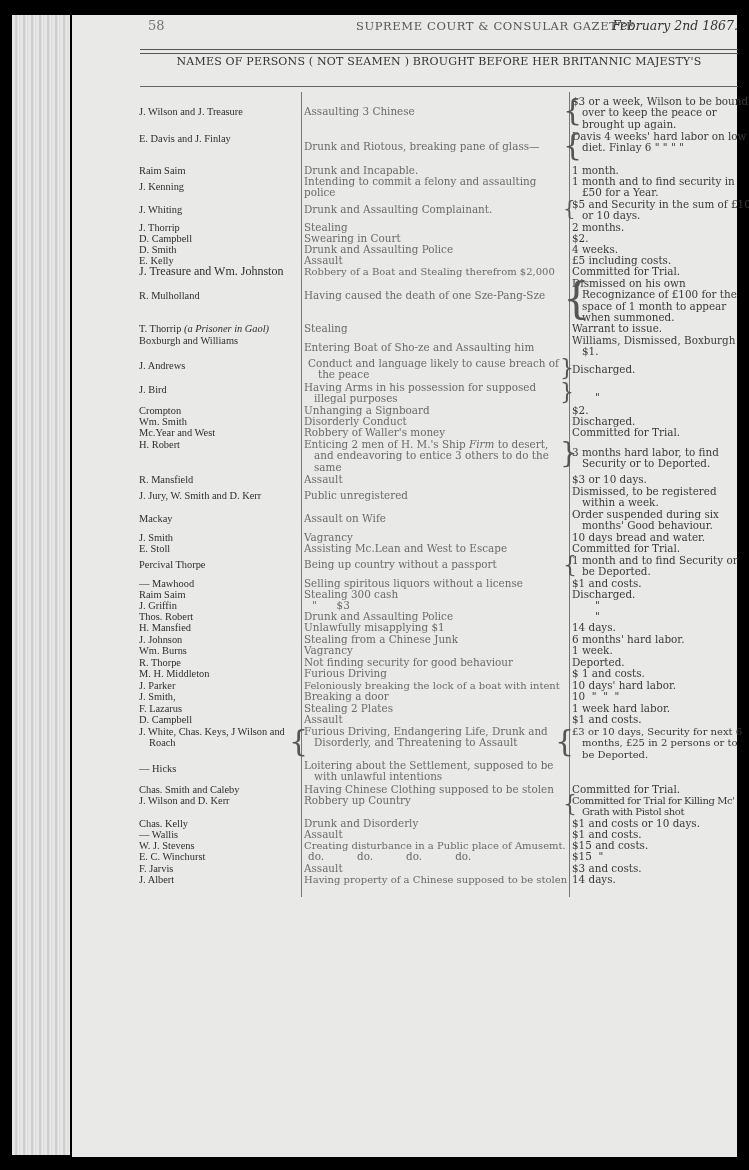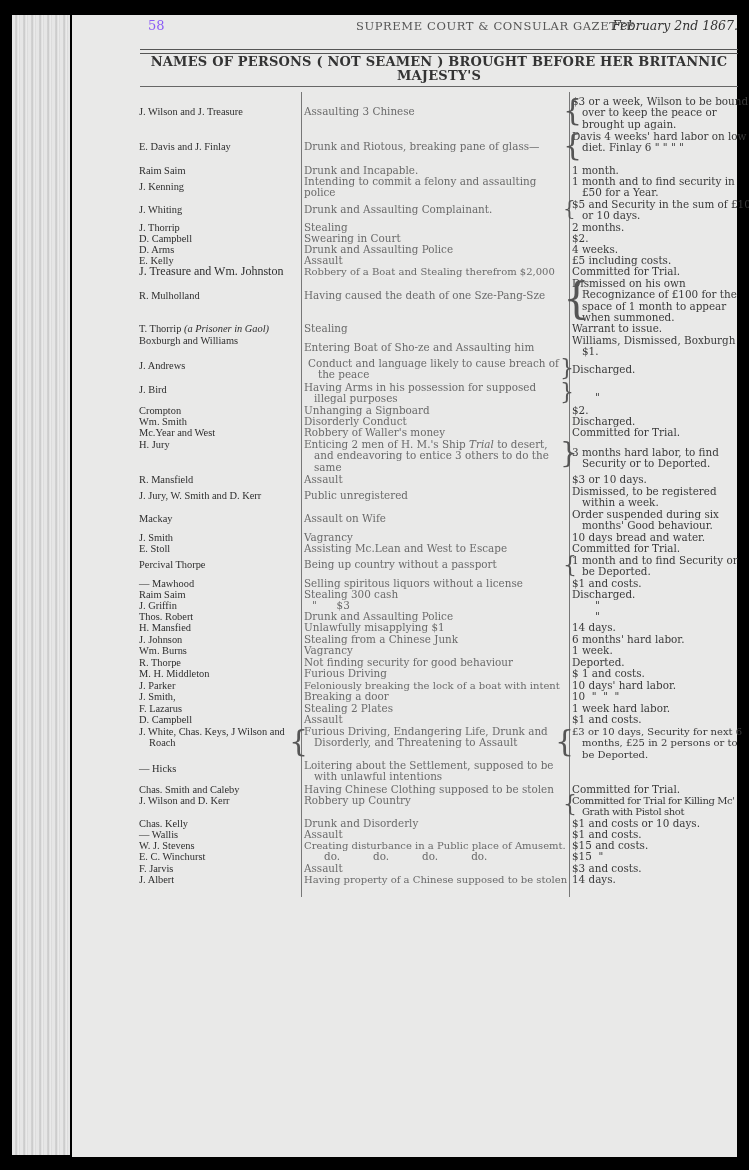--- a/index.html
+++ b/index.html
@@ -1,25 +1,25 @@
 <!DOCTYPE html>
 <html><head>
 <meta charset="utf-8">
 <style>
   html,body{margin:0;padding:0;}
   body{width:749px;height:1170px;background:#000;position:relative;overflow:hidden;font-family:"DejaVu Serif","Liberation Serif",serif;}
   .book-edges{position:absolute;left:12px;top:15px;width:58px;height:1140px;background:#d8d8d8;
     background-image:repeating-linear-gradient(90deg,#e6e6e6 0px,#e6e6e6 3px,#bdbdbd 4px,#dcdcdc 5px,#efefef 7px,#cacaca 8px);}
   .page{position:absolute;left:72px;top:15px;width:665px;height:1142px;background:#e9e9e8;}
   .header{position:absolute;left:76px;top:18px;width:590px;height:16px;font-size:12px;color:#4a4a4a;}
-  .pno{position:absolute;left:0;top:0;font-size:13px;color:#8b5cf6;}
+  .pno{position:absolute;left:0;top:0;font-size:13px;color:#737373;}
   .htitle{position:absolute;left:160px;top:1px;letter-spacing:0.6px;color:#555;font-size:11.5px;margin-left:48px;}
   .hdate{position:absolute;right:0;top:0;font-style:italic;color:#333;font-size:12.5px;}
   .rule1{position:absolute;left:140px;top:49px;width:598px;height:3px;border-top:1px solid #555;border-bottom:1px solid #555;}
-  .subtitle{position:absolute;left:140px;top:55px;width:598px;text-align:center;font-size:13px;line-height:14px;color:#333;letter-spacing:0.2px;font-weight:bold;}
+  .subtitle{position:absolute;left:140px;top:55px;width:598px;text-align:center;font-size:11px;line-height:14px;color:#333;letter-spacing:0.2px;}
   .rule2{position:absolute;left:140px;top:86px;width:598px;height:0;border-top:1px solid #666;}
   .vline{position:absolute;top:92px;width:0;height:805px;border-left:1px solid #777;}
   .row{position:absolute;left:0;width:749px;font-size:10.4px;line-height:11.4px;}
   .c1{position:absolute;left:139px;color:#2e2e2e;white-space:nowrap;font-family:Liberation Serif, serif;}
   .c2{position:absolute;left:304px;color:#6a6a6a;width:255px;}
   .c3{position:absolute;left:572px;color:#3a3a3a;width:170px;}
   .ind{padding-left:10px;text-indent:-10px;}
   .it{font-style:italic;}
   .brace{position:absolute;color:#555;font-size:12px;}
 </style>
@@ -44,21 +44,21 @@
 <div class="vline" style="left:569px;"></div>
 
 <div id="rows">
 
   <div class="row" style="top:96px">
     <span class="c1" style="top:10px">J. Wilson and J. Treasure</span>
     <span class="c2" style="top:10px">Assaulting 3 Chinese</span>
     <span class="c3 ind" style="top:0">$3 or a week, Wilson to be bound over to keep the peace or brought up again.</span>
   </div>
   <div class="row" style="top:131px">
-    <span class="c1" style="top:10px">E. Davis and J. Finlay</span>
+    <span class="c1" style="top:2px">E. Davis and J. Finlay</span>
     <span class="c2" style="top:10px">Drunk and Riotous, breaking pane of glass—</span>
     <span class="c3 ind" style="top:0">Davis 4 weeks' hard labor on low diet. Finlay 6 " " " "</span>
   </div>
   <div class="row" style="top:165px">
     <span class="c1">Raim Saim</span>
     <span class="c2">Drunk and Incapable.</span>
     <span class="c3">1 month.</span>
   </div>
   <div class="row" style="top:176px">
     <span class="c1" style="top:5px">J. Kenning</span>
@@ -74,21 +74,21 @@
     <span class="c1">J. Thorrip</span>
     <span class="c2">Stealing</span>
     <span class="c3">2 months.</span>
   </div>
   <div class="row" style="top:233px">
     <span class="c1">D. Campbell</span>
     <span class="c2">Swearing in Court</span>
     <span class="c3">$2.</span>
   </div>
   <div class="row" style="top:244px">
-    <span class="c1">D. Arms</span>
+    <span class="c1">D. Smith</span>
     <span class="c2">Drunk and Assaulting Police</span>
     <span class="c3">4 weeks.</span>
   </div>
   <div class="row" style="top:255px">
     <span class="c1">E. Kelly</span>
     <span class="c2">Assault</span>
     <span class="c3">£5 including costs.</span>
   </div>
   <div class="row" style="top:266px">
     <span class="c1" style="font-size:12px">J. Treasure and Wm. Johnston</span>
@@ -129,22 +129,22 @@
     <span class="c1">Wm. Smith</span>
     <span class="c2">Disorderly Conduct</span>
     <span class="c3">Discharged.</span>
   </div>
   <div class="row" style="top:427px">
     <span class="c1">Mc.Year and West</span>
     <span class="c2">Robbery of Waller's money</span>
     <span class="c3">Committed for Trial.</span>
   </div>
   <div class="row" style="top:439px">
-    <span class="c1">H. Jury</span>
-    <span class="c2 ind"><span>Enticing 2 men of H. M.'s Ship </span><span class="it">Trial</span><span> to desert, and endeavoring to entice 3 others to do the same</span></span>
+    <span class="c1">H. Robert</span>
+    <span class="c2 ind"><span>Enticing 2 men of H. M.'s Ship </span><span class="it">Firm</span><span> to desert, and endeavoring to entice 3 others to do the same</span></span>
     <span class="c3 ind" style="top:8px">3 months hard labor, to find Security or to Deported.</span>
   </div>
   <div class="row" style="top:474px">
     <span class="c1">R. Mansfield</span>
     <span class="c2">Assault</span>
     <span class="c3">$3 or 10 days.</span>
   </div>
   <div class="row" style="top:486px">
     <span class="c1" style="top:4px">J. Jury, W. Smith and D. Kerr</span>
     <span class="c2" style="top:4px">Public unregistered</span>
@@ -265,21 +265,21 @@
     <span class="c2">Assault</span>
     <span class="c3">$1 and costs.</span>
   </div>
   <div class="row" style="top:840px">
     <span class="c1">W. J. Stevens</span>
     <span class="c2" style="white-space:nowrap;font-size:10px">Creating disturbance in a Public place of Amusemt.</span>
     <span class="c3">$15 and costs.</span>
   </div>
   <div class="row" style="top:851px">
     <span class="c1">E. C. Winchurst</span>
-    <span class="c2" style="left:324px;white-space:pre">do.          do.          do.          do.</span>
+    <span class="c2" style="left:308px;white-space:pre">do.          do.          do.          do.</span>
     <span class="c3" style="white-space:pre">$15  "</span>
   </div>
   <div class="row" style="top:863px">
     <span class="c1">F. Jarvis</span>
     <span class="c2">Assault</span>
     <span class="c3">$3 and costs.</span>
   </div>
   <div class="row" style="top:874px">
     <span class="c1">J. Albert</span>
     <span class="c2" style="white-space:nowrap;font-size:10px">Having property of a Chinese supposed to be stolen</span>

